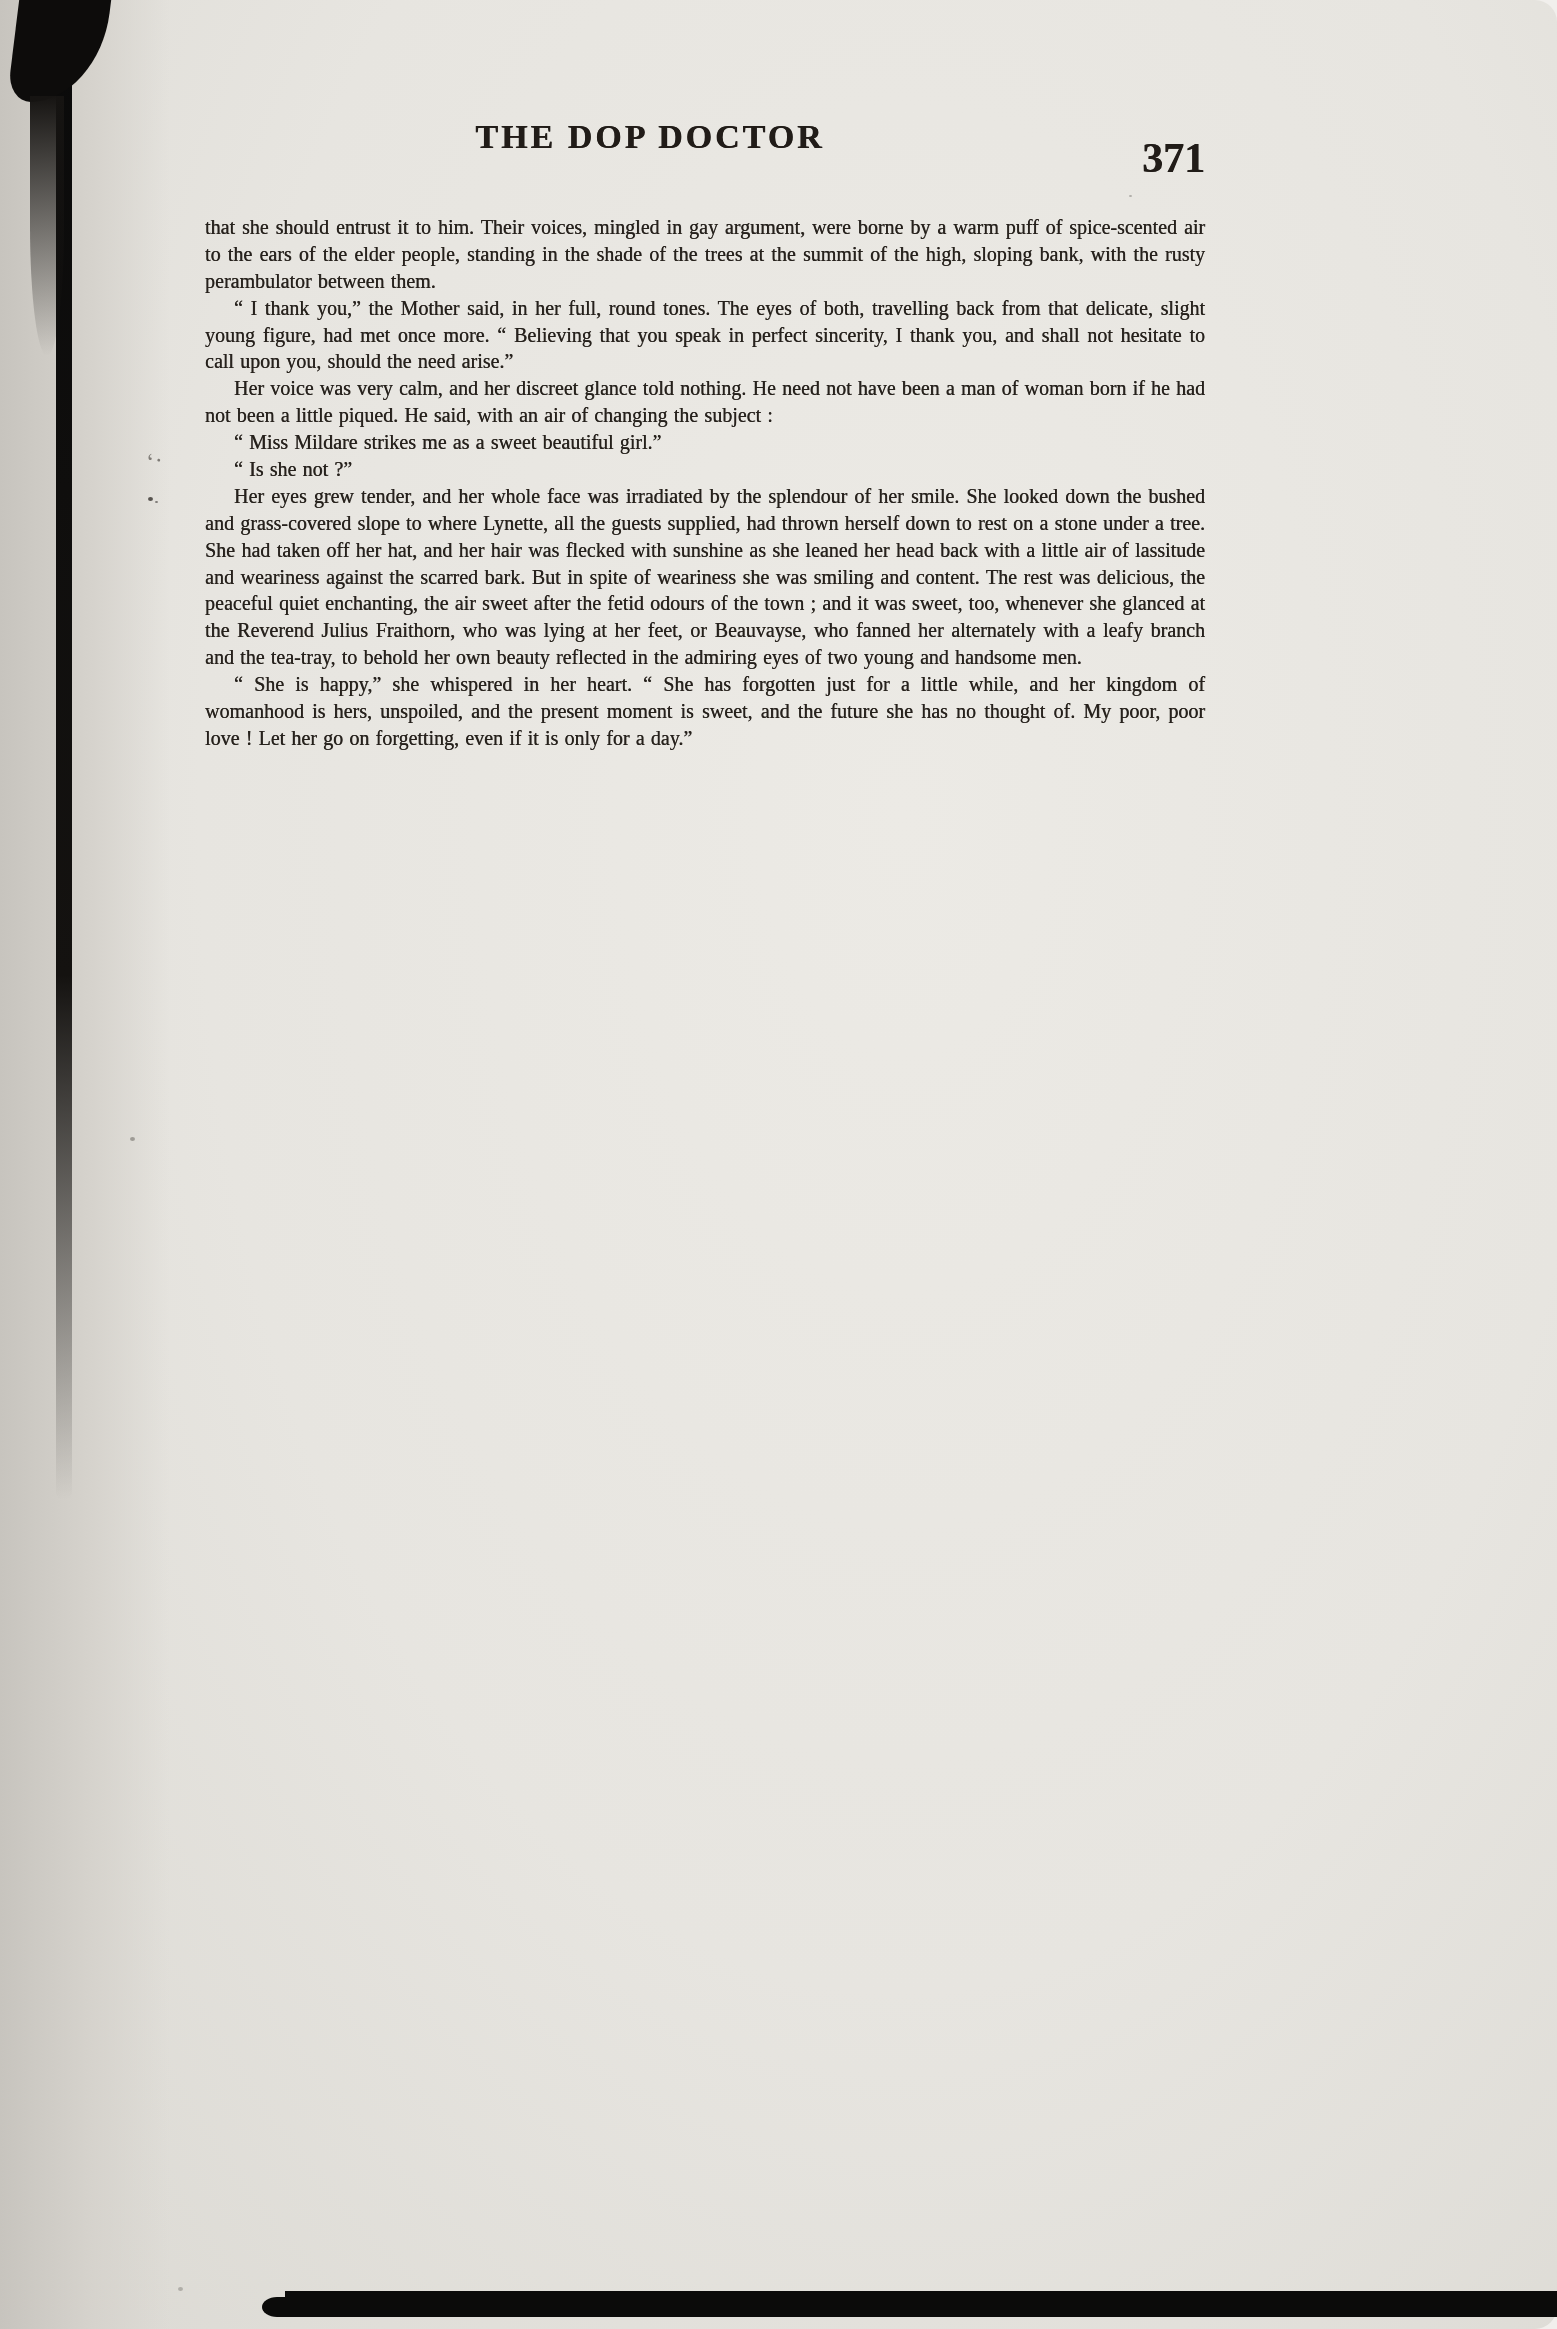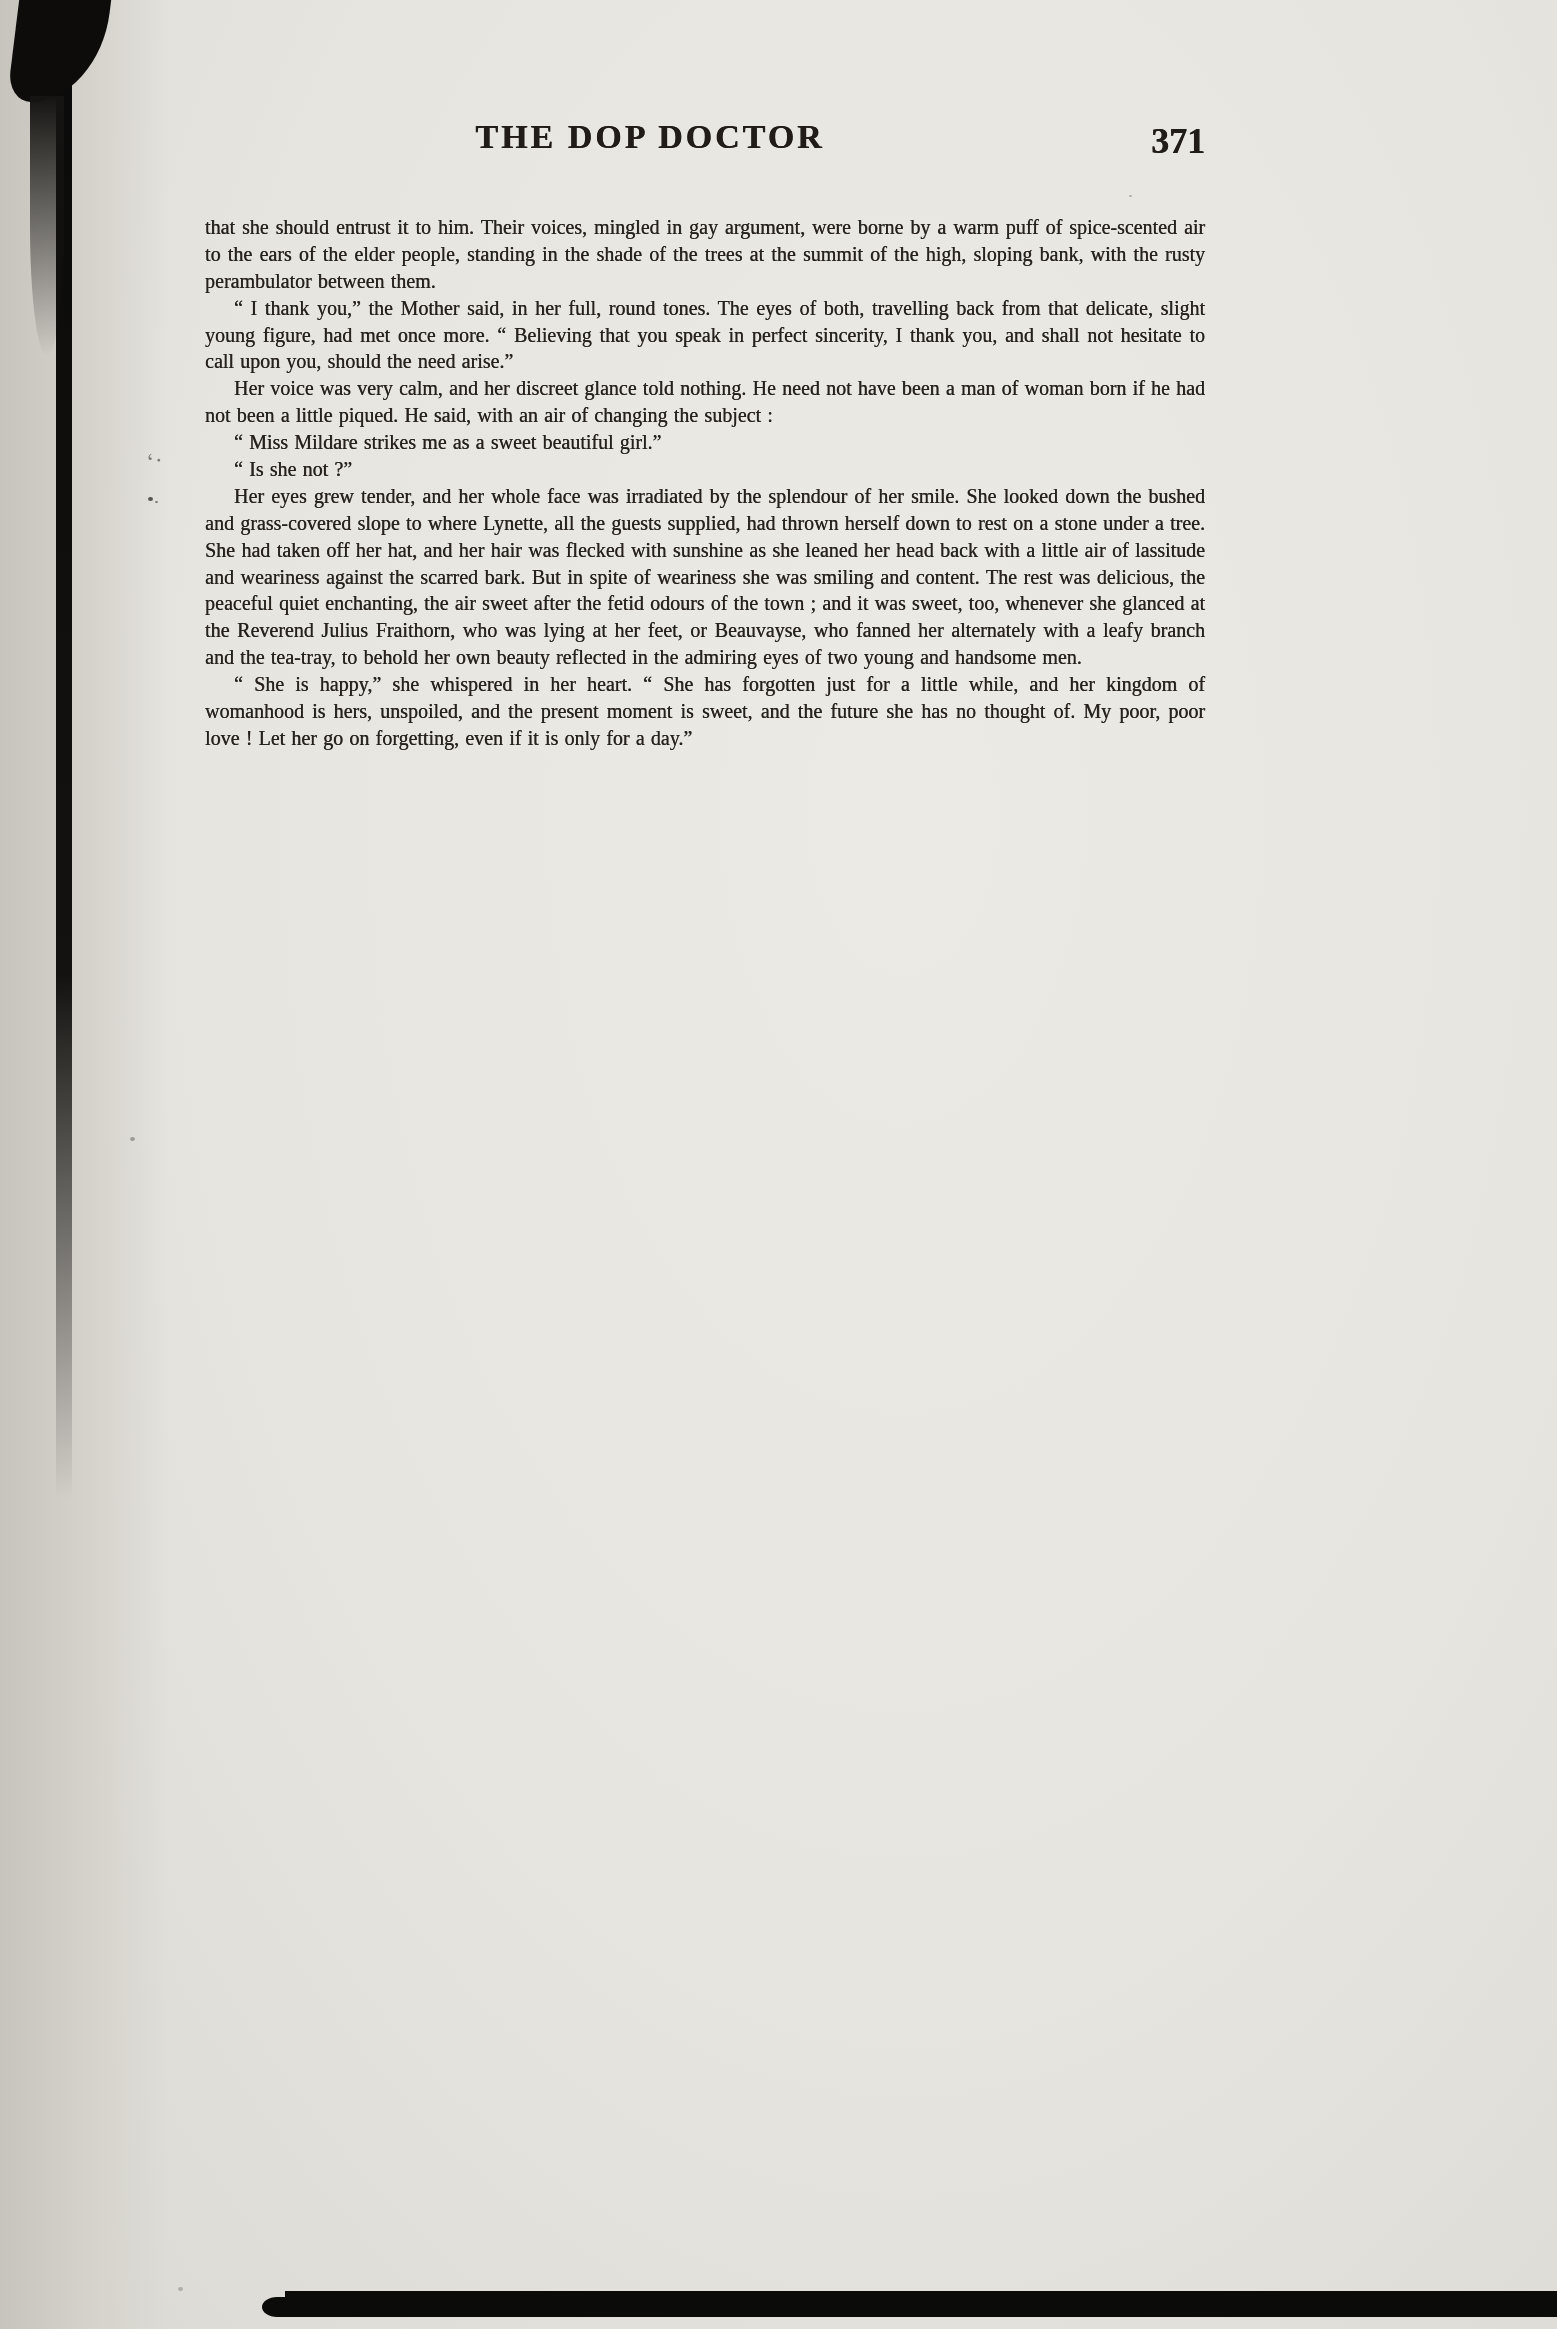--- a/index.html
+++ b/index.html
@@ -13,20 +13,21 @@
     overflow: hidden;
     background: #f1efec;
     font-family: "Liberation Serif", serif;
   }
   
   .scan-page {
     position: absolute;
     inset: 0;
     background:
       radial-gradient(ellipse at 58% 35%, #eceae5 0%, #e7e5e0 55%, #dbd9d3 100%);
+    border-radius: 22px;
   }
   
   .gutter-shade {
     position: absolute;
     left: 0; top: 0;
     width: 170px; height: 100%;
     background: linear-gradient(90deg, #c7c4be 0%, #d6d3cd 55%, rgba(214,211,205,0) 100%);
   }
   
   .binding-line {
@@ -97,22 +98,22 @@
     left: 0; right: 110px;
     text-align: center;
     font-size: 34px;
     font-weight: bold;
     letter-spacing: 3px;
     color: #211c18;
     text-shadow: 0.4px 0 0 #211c18;
   }
   .page-number {
     position: absolute;
-    right: 0; top: 2px;
-    font-size: 36px;
+    right: 0; top: 16px;
+    font-size: 42px;
     font-weight: bold;
     color: #211c18;
     text-shadow: 0.4px 0 0 #211c18;
     text-align: center;
   }
   .body-text p {
     margin: 0;
     font-size: 20px;
     line-height: 1.345;
     text-align: justify;

